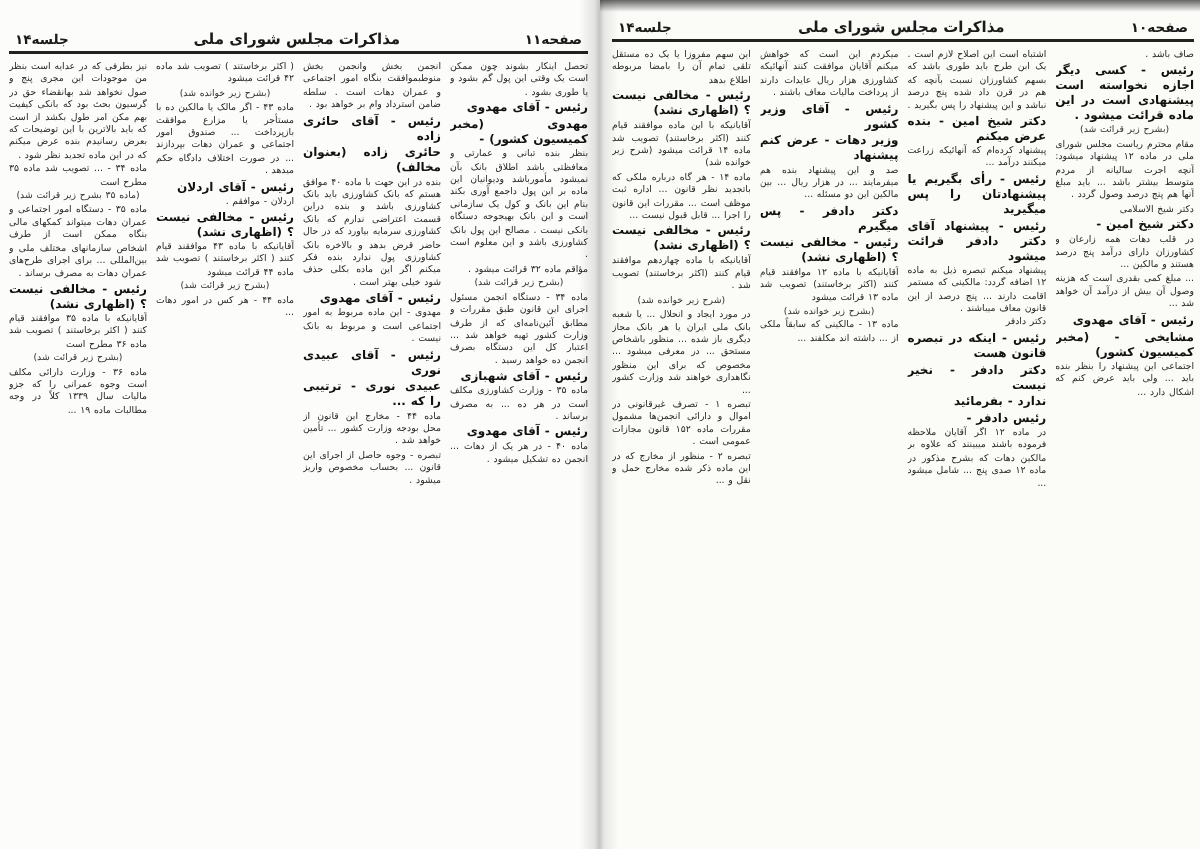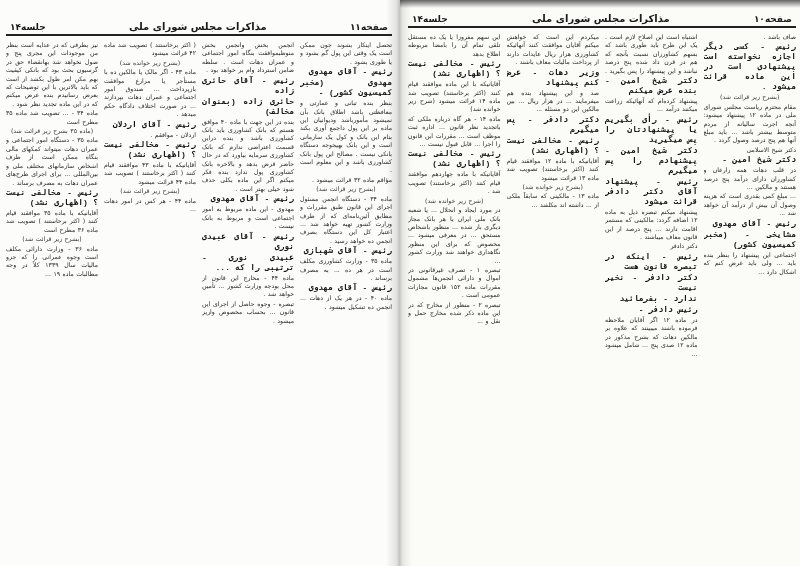--- a/index.html
+++ b/index.html
@@ -47,21 +47,21 @@
     flex: 1;
     font-size: 6.2px;
     line-height: 8.4px;
     text-align: justify;
     overflow: hidden;
     color: #262626;
     word-spacing: 0.5px;
   }
   .col p { margin: 0 0 1px 0; }
   .speaker {
-    font-weight: bold; font-size: 8px; line-height: 10px; color: #111; font-family: Liberation Mono, monospace;
+    font-weight: bold; font-size: 8px; line-height: 10px; color: #111;
   }
   .center-note { text-align: center; }
   .note { color: #333; }
 </style>
 </head>
 <body>
 
 <div class="spread">
 
   <div class="page left">
@@ -138,32 +138,32 @@
           <p>... مبلغ کمی بقدری است که هزینه وصول آن بیش از درآمد آن خواهد شد ...</p>
           <p class="speaker">رئیس - آقای مهدوی</p>
           <p class="speaker">مشایخی - (مخبر کمیسیون کشور)</p>
           <p>اجتماعی این پیشنهاد را بنظر بنده باید ... ولی باید عرض کنم که اشکال دارد ...</p>
         </div>
       <div class="col">
           <p>اشتباه است این اصلاح لازم است . یک ابن طرح باید طوری باشد که بسهم کشاورزان نسبت بآنچه که هم در قرن داد شده پنج درصد نباشد و این پیشنهاد را پس بگیرید .</p>
           <p class="speaker">دکتر شیخ امین - بنده عرض میکنم</p>
           <p>پیشنهاد کرده‌ام که آنهائیکه زراعت میکنند درآمد ...</p>
           <p class="speaker">رئیس - رأی بگیریم یا پیشنهادتان را پس میگیرید</p>
-          <p class="speaker">دکتر شیخ امین - پیشنهادم را پس میگیرم</p>
           <p class="speaker">رئیس - پیشنهاد آقای دکتر دادفر قرائت میشود</p>
           <p>پیشنهاد میکنم تبصره ذیل به ماده ۱۲ اضافه گردد: مالکینی که مستمر اقامت دارند ... پنج درصد از این قانون معاف میباشند .</p>
           <p>دکتر دادفر</p>
           <p class="speaker">رئیس - اینکه در تبصره قانون هست</p>
           <p class="speaker">دکتر دادفر - نخیر نیست</p>
           <p class="speaker">ندارد - بفرمائید</p>
           <p class="speaker">رئیس دادفر -</p>
           <p>در ماده ۱۲ اگر آقایان ملاحظه فرموده باشند میبینند که علاوه بر مالکین دهات که بشرح مذکور در ماده ۱۲ صدی پنج ... شامل میشود ...</p>
         </div>
       <div class="col">
           <p>میکردم این است که خواهش میکنم آقایان موافقت کنند آنهائیکه کشاورزی هزار ریال عایدات دارند از پرداخت مالیات معاف باشند .</p>
+          <p class="speaker">رئیس - آقای وزیر کشور</p>
           <p class="speaker">وزیر دهات - عرض کنم پیشنهاد</p>
           <p>صد و این پیشنهاد بنده هم میفرمایند ... در هزار ریال ... بین مالکین این دو مسئله ...</p>
           <p class="speaker">دکتر دادفر - پس میگیرم</p>
           <p class="speaker">رئیس - مخالفی نیست ؟ (اظهاری نشد)</p>
           <p>آقایانیکه با ماده ۱۲ موافقند قیام کنند (اکثر برخاستند) تصویب شد ماده ۱۳ قرائت میشود</p>
           <p class="center-note note">(بشرح زیر خوانده شد)</p>
           <p>ماده ۱۳ - مالکینی که سابقاً ملکی از ... داشته اند مکلفند ...</p>
         </div>
       <div class="col">
           <p>این سهم مفروزا یا یک ده مستقل تلقی تمام آن را بامضا مربوطه اطلاع بدهد</p>

